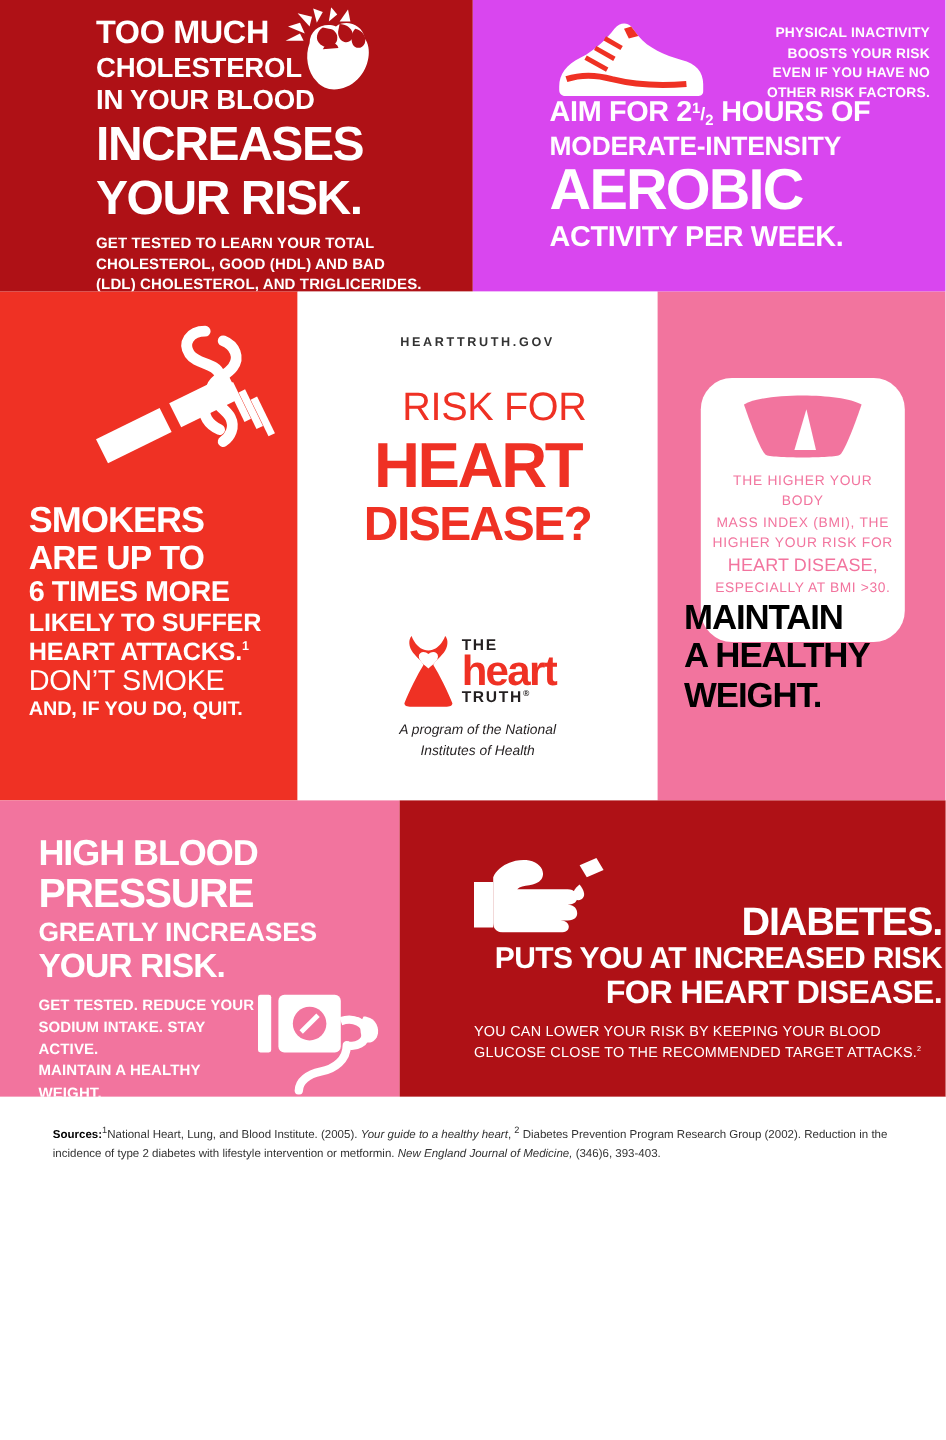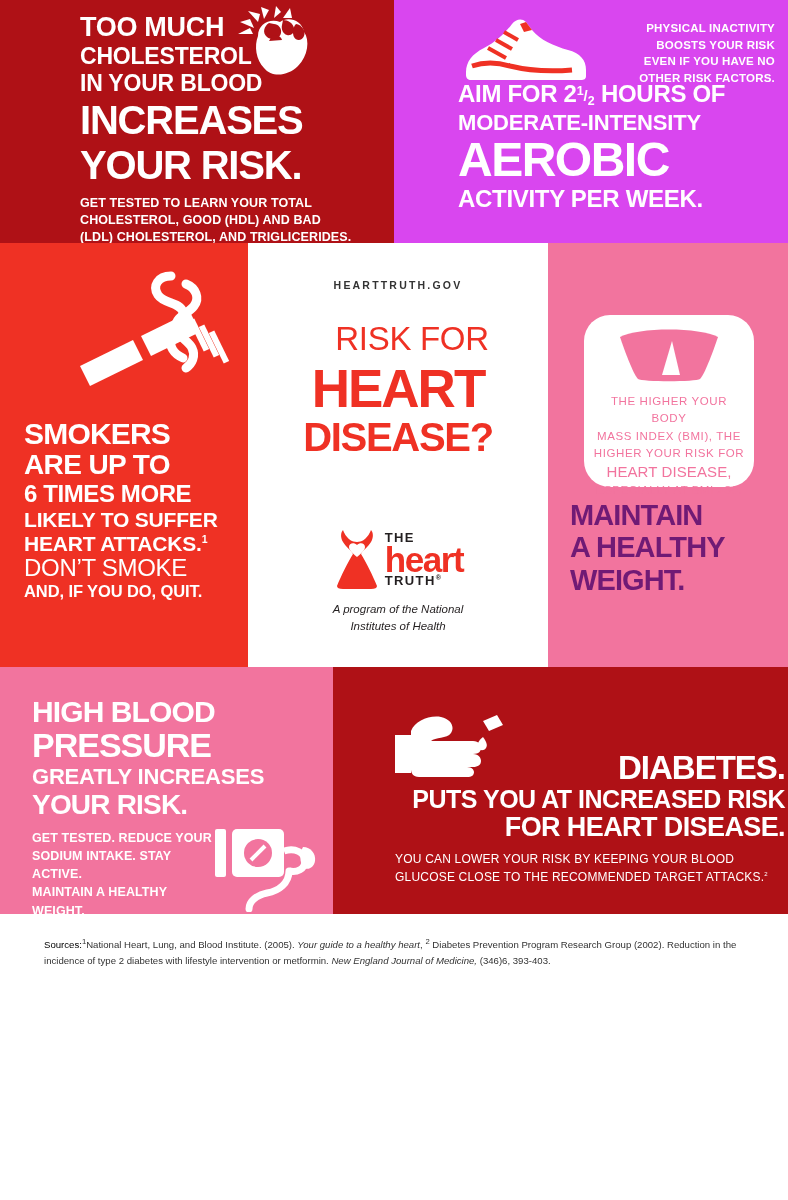--- a/index.html
+++ b/index.html
@@ -70,29 +70,29 @@
   #logo-dress{width:48px;height:62px;flex:0 0 auto;}
   #logo-words{display:flex;flex-direction:column;line-height:1;justify-content:center;}
   .lw-the{font-size:13px;font-weight:bold;color:#231f20;letter-spacing:1.4px;}
   .lw-heart{font-size:35px;font-weight:bold;color:#EF3124;letter-spacing:-1.4px;margin:-2px 0 -3px 0;}
   .lw-truth{font-size:13px;font-weight:bold;color:#231f20;letter-spacing:1.4px;}
   .lw-truth sup{font-size:0.55em;vertical-align:super;}
   #logo-tag{position:absolute;left:0;top:358px;width:300px;text-align:center;
      font-size:11.5px;font-style:italic;color:#231f20;line-height:1.5;}
 
   
-  #bmi-card{position:absolute;left:36px;top:72px;width:170px;height:172px;
+  #bmi-card{position:absolute;left:36px;top:72px;width:170px;height:220px;
      background:#fff;border-radius:26px;}
   #scale-icon{position:absolute;left:30px;top:12px;width:110px;height:56px;}
   #bmi-card .ctext{position:absolute;left:8px;top:78px;width:154px;text-align:center;}
   .bmi-s{display:block;font-size:11.5px;color:#F2749E;letter-spacing:0.6px;line-height:1.52;font-weight:normal;}
   .bmi-m{display:block;font-size:15px;color:#F2749E;letter-spacing:0.1px;line-height:1.25;font-weight:normal;}
   .bmi-s2{display:block;font-size:11.5px;color:#F2749E;letter-spacing:0.5px;line-height:1.45;font-weight:normal;}
   #p-bmi .big{position:absolute;left:22px;top:256px;width:214px;}
-  .bmi-b{display:block;color:#701a75;font-size:29px;font-weight:bold;letter-spacing:-0.9px;line-height:1.12;}
+  .bmi-b{display:block;color:#000000;font-size:29px;font-weight:bold;letter-spacing:-0.9px;line-height:1.12;}
 
   
   #p-bp .txt{position:absolute;left:32px;top:30px;width:290px;}
   .bp-1{font-size:30px;font-weight:bold;letter-spacing:-0.9px;}
   .bp-2{font-size:34px;font-weight:bold;letter-spacing:-1px;margin-top:1px;}
   .bp-3{font-size:22px;font-weight:bold;letter-spacing:-0.2px;margin-top:4px;}
   .bp-4{font-size:28px;font-weight:bold;letter-spacing:-0.8px;margin-top:3px;}
   .bp-sub{font-size:12.5px;font-weight:bold;margin-top:10px;line-height:1.45;letter-spacing:0.1px;width:180px;}
   #bp-icon{position:absolute;left:215px;top:160px;width:110px;height:85px;}
 
@@ -100,21 +100,21 @@
   #glucose-icon{position:absolute;left:62px;top:48px;width:125px;height:62px;}
   #p-diabetes .txt{position:absolute;left:62px;top:22px;width:390px;}
   .db-1{font-size:33px;font-weight:bold;letter-spacing:-1px;text-align:right;margin-top:62px;}
   .db-2{font-size:25px;font-weight:bold;letter-spacing:-0.5px;margin-top:3px;text-align:right;}
   .db-3{font-size:27px;font-weight:bold;letter-spacing:-0.6px;margin-top:2px;text-align:right;}
   .db-sub{font-size:12px;font-weight:normal;margin-top:9px;line-height:1.5;letter-spacing:0.2px;text-align:left;}
 
   
   #sources{position:absolute;left:44px;top:22px;width:710px;
      font-size:9.6px;color:#333;line-height:1.65;}
-  #sources b{font-weight:normal;color:#000;}
+  #sources b{font-weight:bold;color:#000;}
   #sources i{font-style:italic;}
   #sources sup{font-size:0.8em;vertical-align:super;}
 </style>
 </head>
 <body>
 
 <div class="poster">
 
   <div class="panel" id="p-cholesterol">
     <svg id="heart-icon" viewBox="0 0 78 78">

